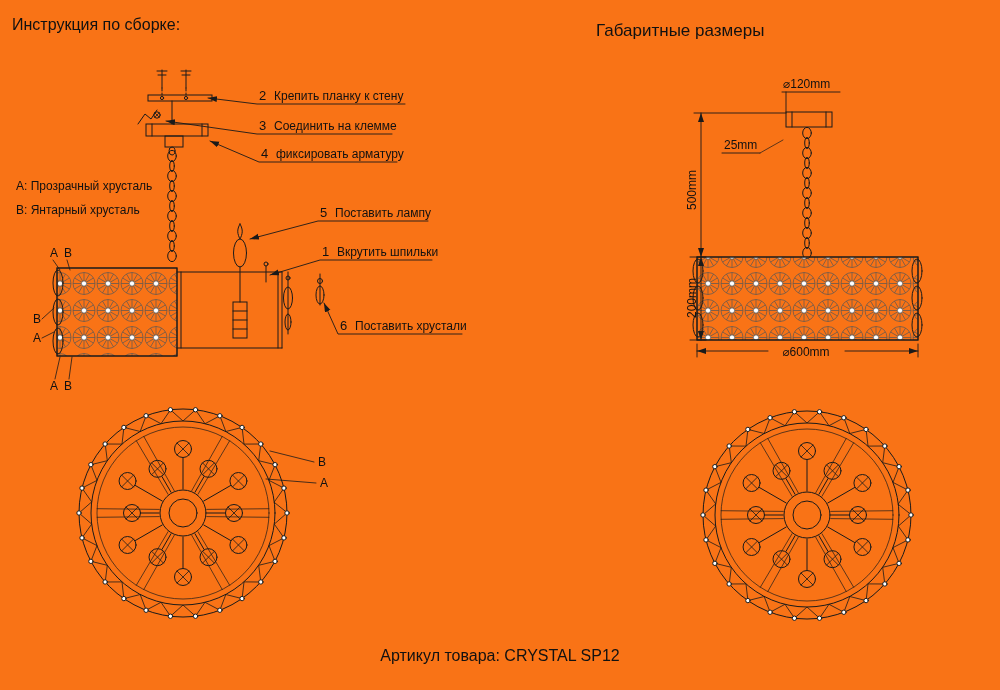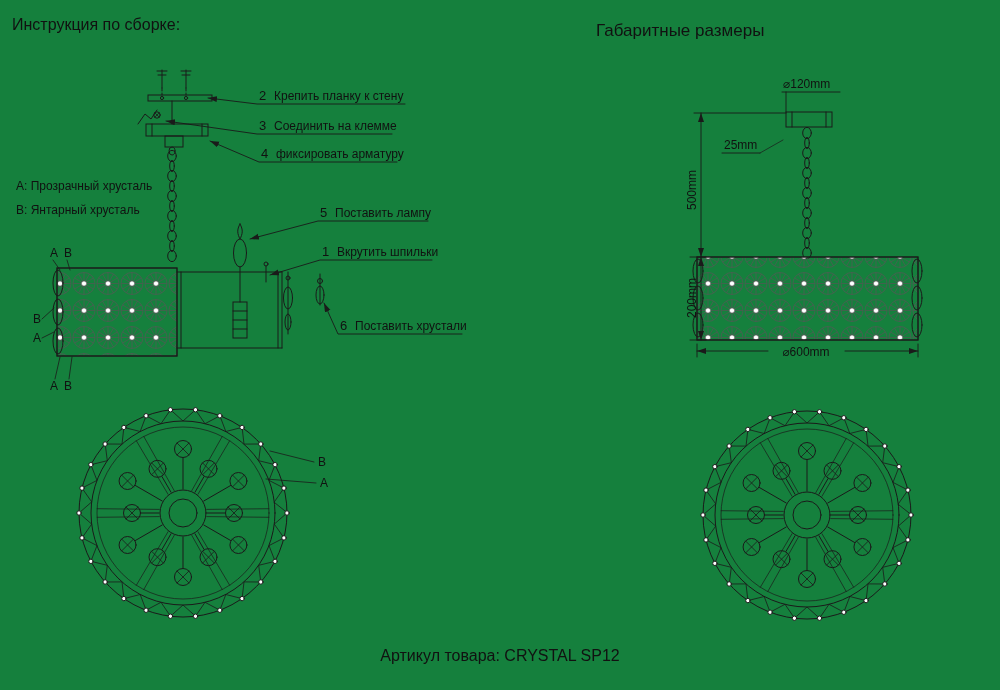--- a/index.html
+++ b/index.html
@@ -1,16 +1,16 @@
 <!DOCTYPE html>
 <html><head>
 <meta charset="utf-8">
 <style>
   html,body{margin:0;padding:0;background:#fff;}
-  .stage{width:1000px;height:690px;position:relative;background:#15803d;}
+  .stage{width:1000px;height:690px;position:relative;background:#f97316;}
   svg{display:block;}
   text{font-family:"Liberation Sans","DejaVu Sans",sans-serif;fill:#111;}
 </style>
 </head>
 <body>
 
 <div class="stage">
 <svg width="1000" height="690" viewBox="0 0 1000 690">
   <defs>
     <marker id="ah" orient="auto-start-reverse" markerUnits="userSpaceOnUse" markerWidth="12" markerHeight="8" refX="9" refY="3">

